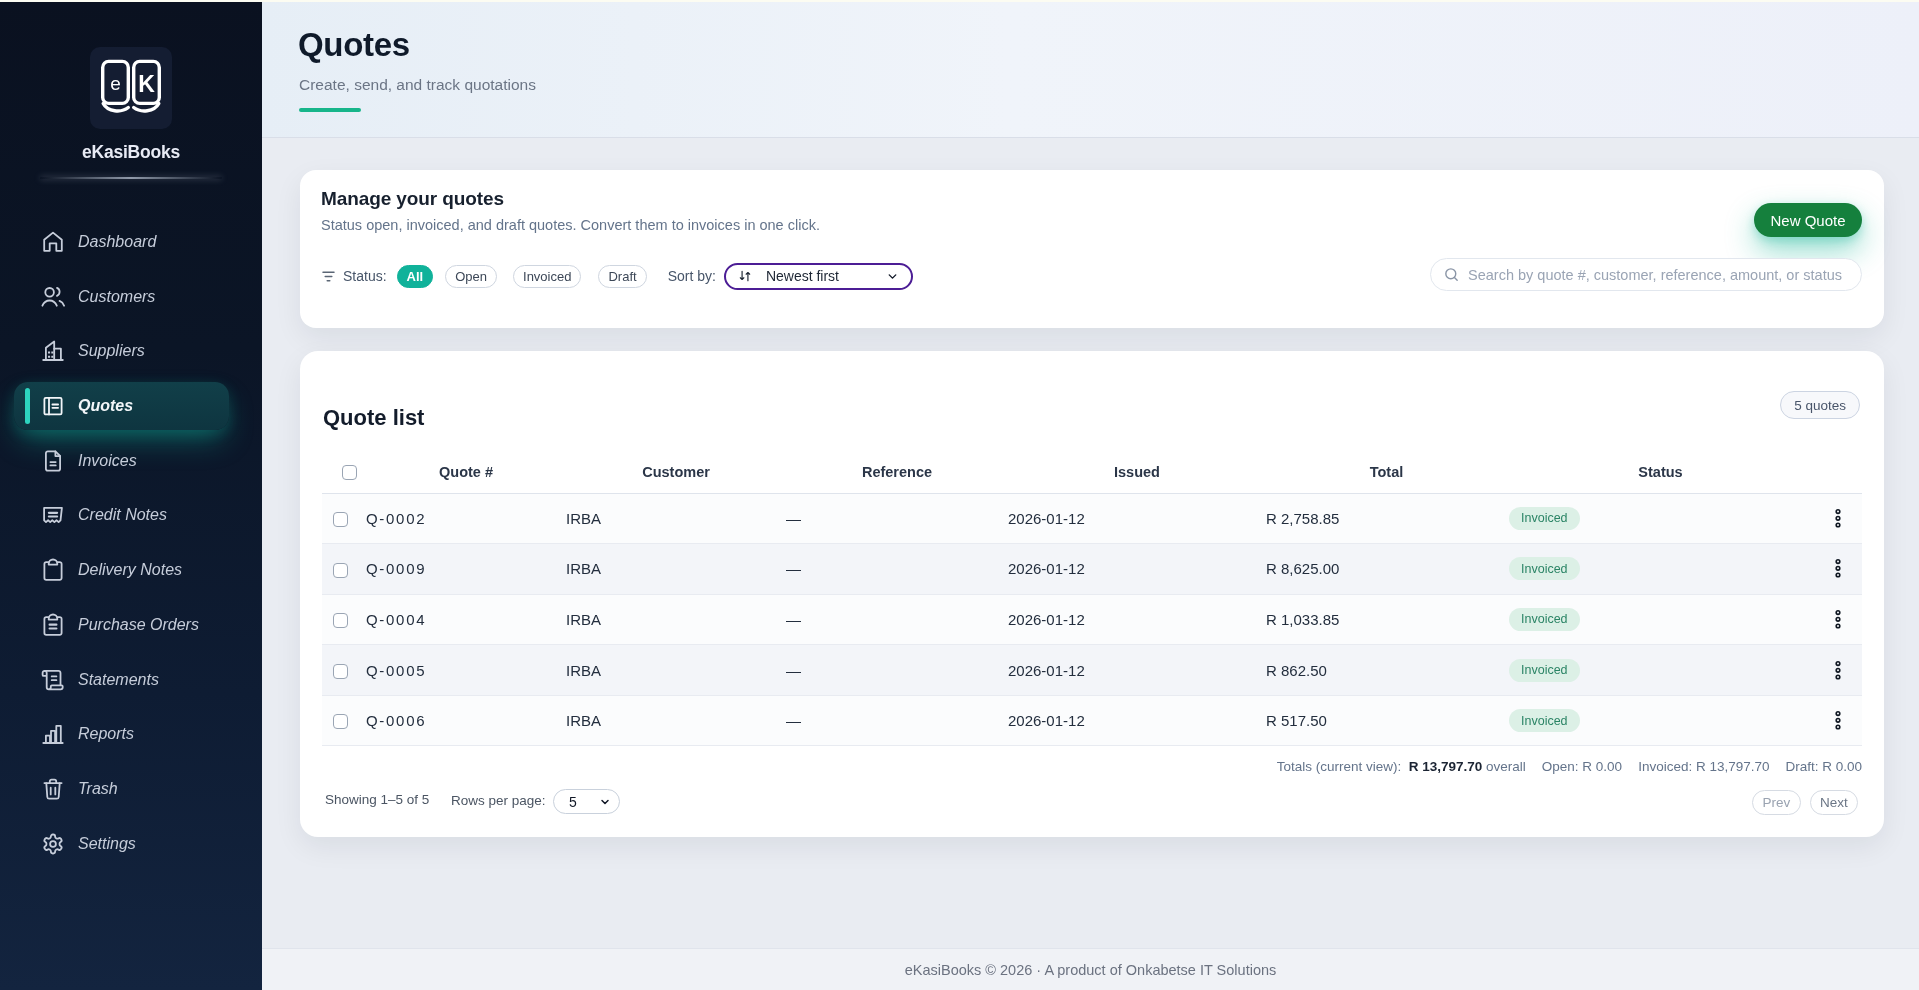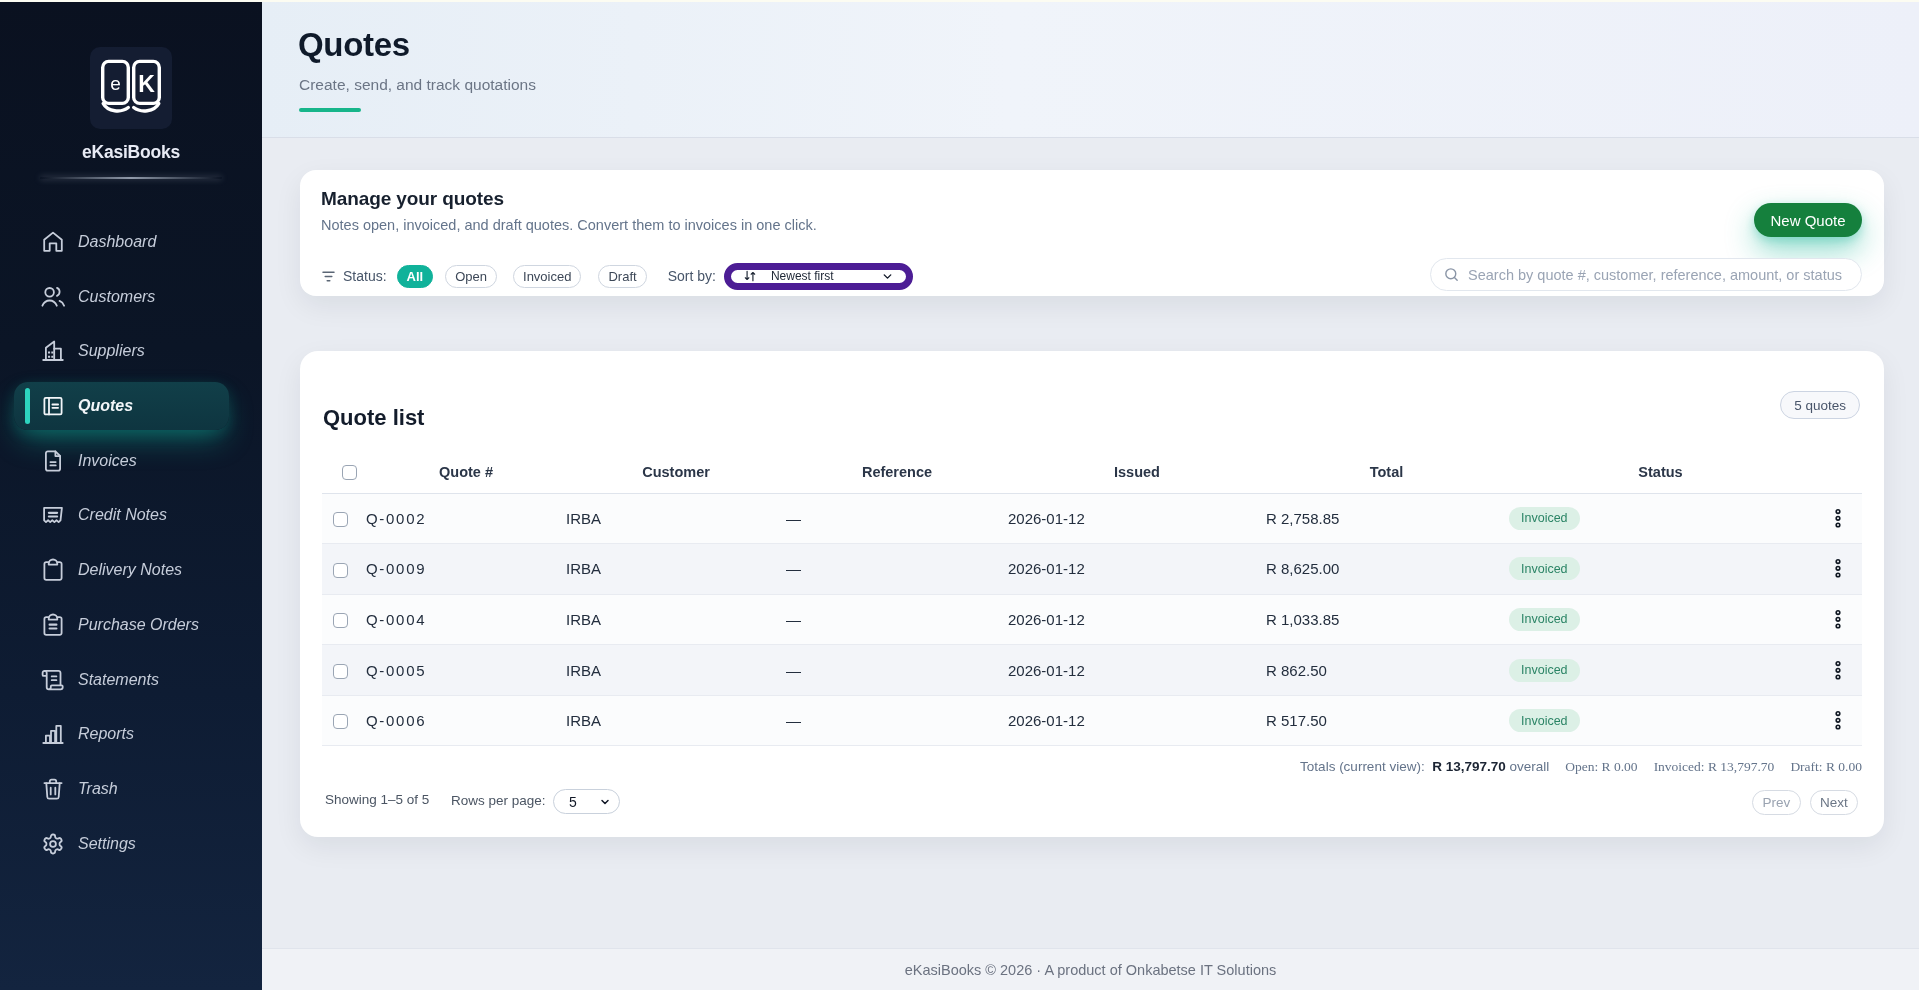--- a/index.html
+++ b/index.html
@@ -18,47 +18,47 @@
 .nitem.active{height:48px;margin-top:-2px;margin-bottom:8.7px;background:linear-gradient(180deg,#113f49 0%,#0e3540 100%);border-radius:14px;color:#f2f6f9;font-weight:bold;box-shadow:0 14px 30px -6px rgba(16,185,160,.45),0 4px 14px rgba(16,185,160,.18);}
 .nitem.active .bar{position:absolute;left:11px;top:6px;width:5px;height:36px;border-radius:3px;background:#2dd4bf;}
 
 #main{position:absolute;left:262px;top:0;width:1657px;height:990px;}
 #pghead{position:absolute;left:0;top:0;width:1657px;height:138px;background:linear-gradient(90deg,#e6eef6 0%,#f0f4fa 45%,#edf0f9 100%);border-bottom:1px solid #d9dee8;}
 #pghead h1{position:absolute;left:36px;top:26px;font-size:33px;color:#0f1a2a;letter-spacing:-0.3px;}
 #pghead .sub{position:absolute;left:37px;top:76px;font-size:15.5px;color:#6b7585;}
 #pghead .uline{position:absolute;left:37px;top:108px;width:62px;height:4px;border-radius:2px;background:#17b58a;}
 
 .card{position:absolute;background:#fff;border-radius:16px;box-shadow:0 10px 28px rgba(15,23,42,.07);}
-#card1{left:38px;top:170px;width:1584px;height:126px;}
+#card1{left:38px;top:170px;width:1584px;height:158px;}
 #card1 h2{position:absolute;left:21px;top:18px;font-size:19px;letter-spacing:-0.1px;color:#17202e;}
 #card1 .sub{position:absolute;left:21px;top:47px;font-size:14.5px;color:#64748b;}
 #filters{position:absolute;left:22px;top:91px;height:30px;display:flex;align-items:center;}
 .pill{display:inline-flex;align-items:center;justify-content:center;height:23px;border-radius:12px;border:1px solid #cfd6e0;background:#fff;color:#3c4757;font-size:13px;padding:0 9px;}
 .pill.on{background:#10b29a;border-color:#10b29a;color:#fff;font-weight:bold;}
-#sortsel{display:inline-flex;align-items:center;width:189px;height:27px;border-radius:14px;border:7px solid #4c1d95;background:#fff;color:#1d2634;font-size:12px;padding:0 12px;}
+#sortsel{display:inline-flex;align-items:center;width:189px;height:27px;border-radius:14px;border:2px solid #4c1d95;background:#fff;color:#1d2634;font-size:14px;padding:0 12px;}
 #newq{position:absolute;right:22px;top:33px;width:108px;height:34px;border-radius:17px;background:#15803d;color:#fff;font-size:15px;display:flex;align-items:center;justify-content:center;box-shadow:0 14px 30px rgba(20,179,148,.45),0 4px 10px rgba(20,179,148,.3);}
 #search{position:absolute;right:22px;top:88px;width:432px;height:33px;border-radius:17px;border:1px solid #e2e7ee;background:#fff;display:flex;align-items:center;padding:4px 12px;color:#9aa4b4;font-size:14.5px;}
 #search svg{margin-right:8px;flex:0 0 auto;}
 #search .ph{white-space:nowrap;overflow:hidden;}
 
 #card2{left:38px;top:351px;width:1584px;height:486px;border-radius:18px;}
 #card2 h2{position:absolute;left:23px;top:54px;font-size:22px;color:#131c2b;}
 #qcount{position:absolute;right:24px;top:40px;height:28px;border-radius:14px;border:1px solid #ccd4e2;background:#f7f8fb;color:#49556a;font-size:13.5px;display:flex;align-items:center;padding:0 13px;}
 table{border-collapse:collapse;table-layout:fixed;position:absolute;left:22px;top:100px;width:1540px;font-size:15px;}
 th{font-weight:bold;color:#2b3648;font-size:14.5px;text-align:center;height:42px;border-bottom:1px solid #dfe4ec;padding:0;}
 td{height:50.6px;padding:0;color:#232e3e;border-bottom:1px solid #e8ebf1;}
 td:nth-child(2){letter-spacing:1.7px;}
 tr.odd td{background:#fbfcfd;}
 tr.even td{background:#f3f5f9;}
 .cb{width:15px;height:15px;border:1.5px solid #9aa5b4;border-radius:4px;background:#fff;display:inline-block;vertical-align:middle;margin-left:11px;}
 .chip{display:inline-flex;align-items:center;height:23px;border-radius:12px;background:#dcf0e6;color:#2b8465;font-size:12.5px;padding:0 12px;margin-left:2px;}
 .dots{display:block;margin:0 auto;}
 #totals{position:absolute;right:22px;top:408px;font-size:13.5px;color:#64748b;}
 #totals b{color:#1b2433;font-weight:bold;}
-#totals .seg{margin-left:16px;font-family:Liberation Serif, serif;}
+#totals .seg{margin-left:16px;}
 #pager{position:absolute;left:22px;top:438px;width:1540px;height:26px;font-size:13.5px;color:#4b5563;}
 #pager .rp{position:absolute;left:129px;top:4px;}
 #rpsel{position:absolute;left:231px;top:0;width:67px;height:25px;border-radius:13px;border:1px solid #c9d1dc;background:#fff;display:flex;align-items:center;justify-content:space-between;padding:0 8px 0 15px;color:#111827;font-size:14px;}
 #pager .shn{position:absolute;left:3px;top:3px;}
 .pbtn{position:absolute;top:1px;height:25px;border-radius:13px;border:1px solid #d6dbe3;background:#fff;color:#6b7686;font-size:13.5px;display:flex;align-items:center;justify-content:center;}
 #prev{right:61px;width:49px;color:#9aa3b1;}
 #next{right:4px;width:48px;}
 
 #foot{position:absolute;left:0;top:948px;width:1657px;height:42px;background:#f0f2f6;border-top:1px solid #e0e4ec;display:flex;align-items:center;justify-content:center;color:#6b7280;font-size:14.5px;}
 </style>
@@ -183,21 +183,21 @@
   </div>
 </div>
 <div id="main">
   <div id="pghead">
     <h1>Quotes</h1>
     <div class="sub">Create, send, and track quotations</div>
     <div class="uline"></div>
   </div>
   <div class="card" id="card1">
     <h2>Manage your quotes</h2>
-    <div class="sub">Notes open, invoiced, and draft quotes. Convert them to invoices in one click.</div>
+    <div class="sub">Status open, invoiced, and draft quotes. Convert them to invoices in one click.</div>
     <div id="filters">
       <svg width="13" height="11" viewBox="0 0 13 11" fill="none" stroke="#5b6675" stroke-width="1.5" stroke-linecap="round">
           <path d="M1 1.2h11M3.2 5.5h6.6M5.2 9.8h2.6"></path>
         </svg>
       <span style="margin-left:8px;color:#475569;font-size:14px;">Status:</span>
       <span class="pill on" style="margin-left:10px;">All</span>
       <span class="pill" style="margin-left:12px;">Open</span>
       <span class="pill" style="margin-left:16px;">Invoiced</span>
       <span class="pill" style="margin-left:17px;">Draft</span>
       <span style="margin-left:21px;color:#475569;font-size:14px;">Sort by:</span>

